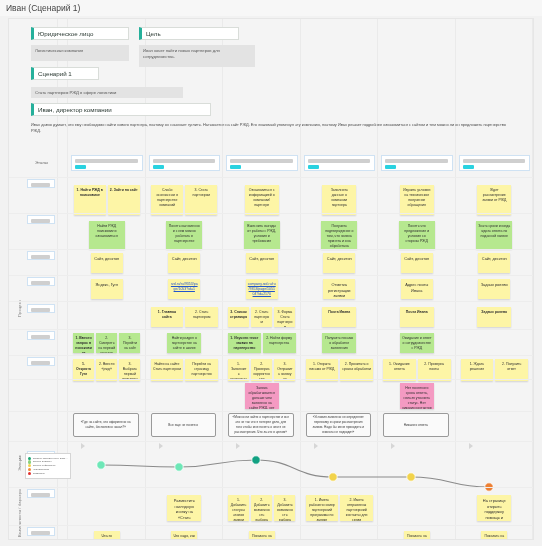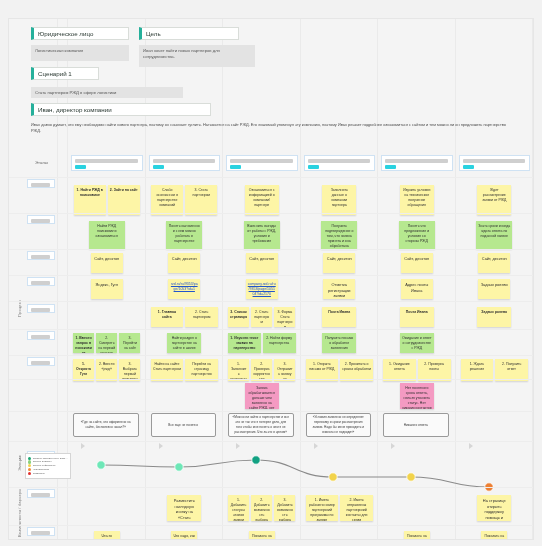--- a/index.html
+++ b/index.html
@@ -86,20 +86,21 @@
     overflow:hidden; text-overflow:ellipsis; }
 
   
   .curve { position:absolute; }
 </style>
 </head>
 <body>
 
 <div id="app">
 
+  <div class="titlebar">Иван (Сценарий 1)</div>
 
   <div class="board" id="board">
       <div class="vguide" style="left: 58px;"></div>
       <div class="vguide" style="left: 135.5px;"></div>
       <div class="vguide" style="left: 213px;"></div>
       <div class="vguide" style="left: 290.5px;"></div>
       <div class="vguide" style="left: 368px;"></div>
       <div class="vguide" style="left: 445.5px;"></div>
       <div class="vguide" style="left: 523px;"></div>
       <div class="vguide" style="left: 48px;"></div>

